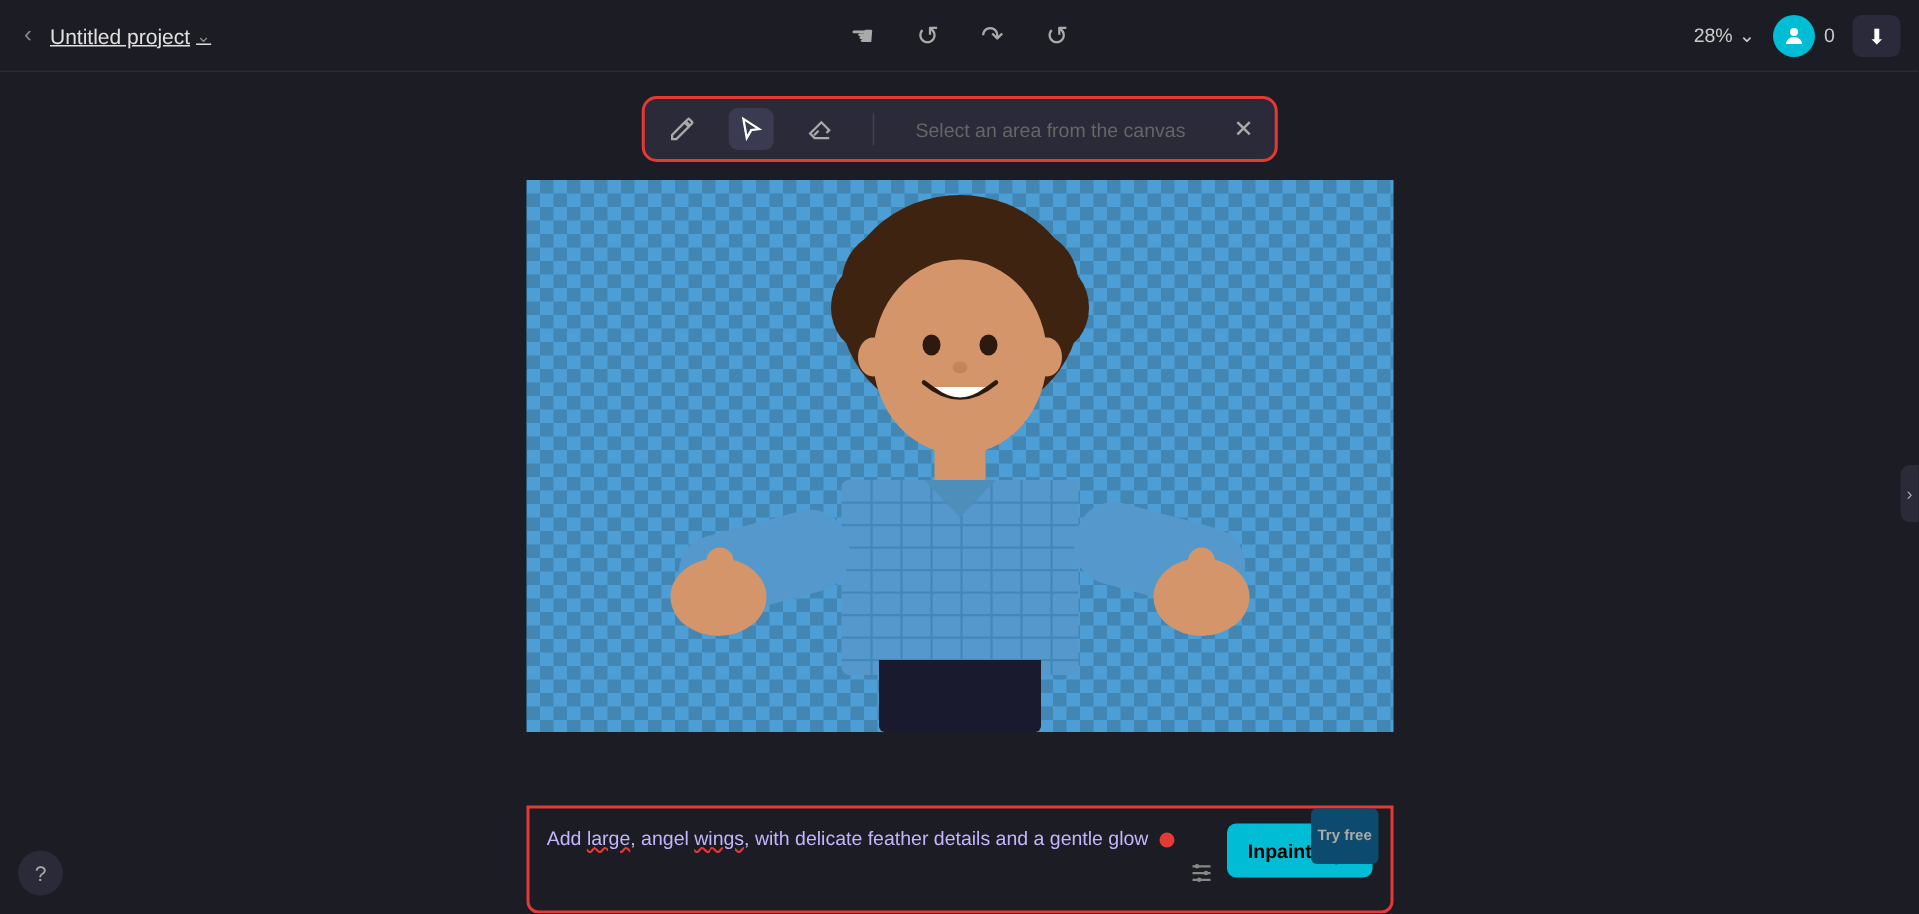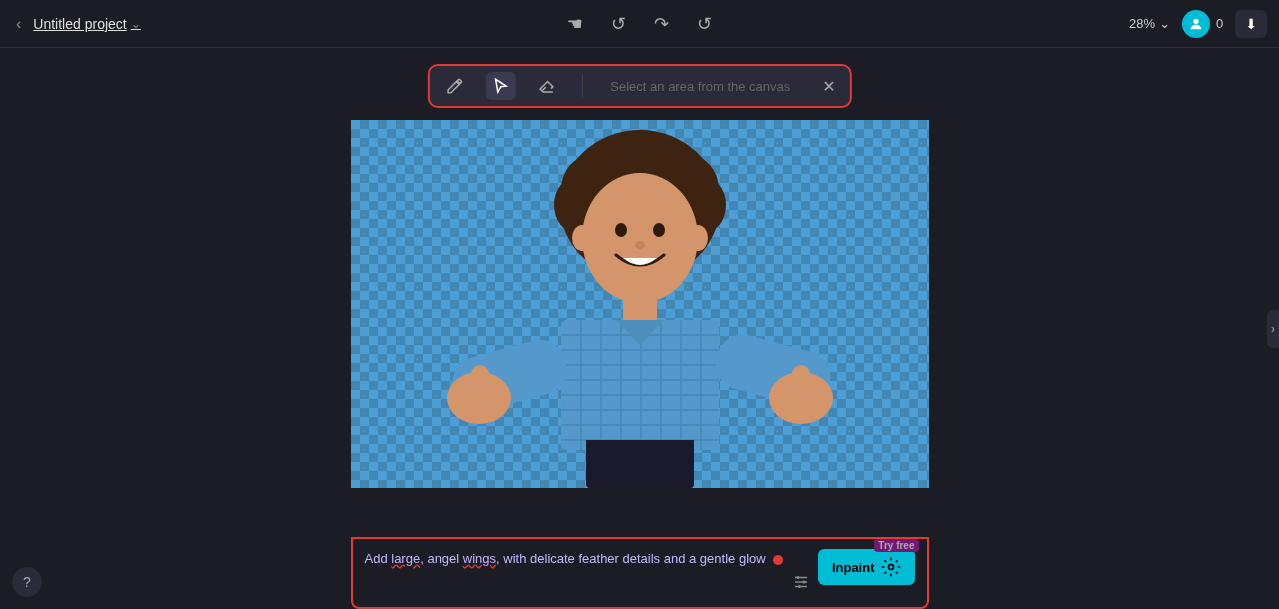--- a/index.html
+++ b/index.html
@@ -263,25 +263,25 @@
       cursor: pointer;
       display: flex;
       align-items: center;
       gap: 6px;
       position: relative;
     }
     .try-free-badge {
       position: absolute;
       top: -10px;
       right: -4px;
-      background: #701a75;
+      background: #0c4a6e;
       color: #aaa;
       font-size: 10px;
       border-radius: 4px;
-      padding: 1px 4px;
+      padding: 13px 4px;
     }
     .settings-icon-btn {
       background: none;
       border: none;
       color: #888;
       cursor: pointer;
       font-size: 16px;
     }
 
     

